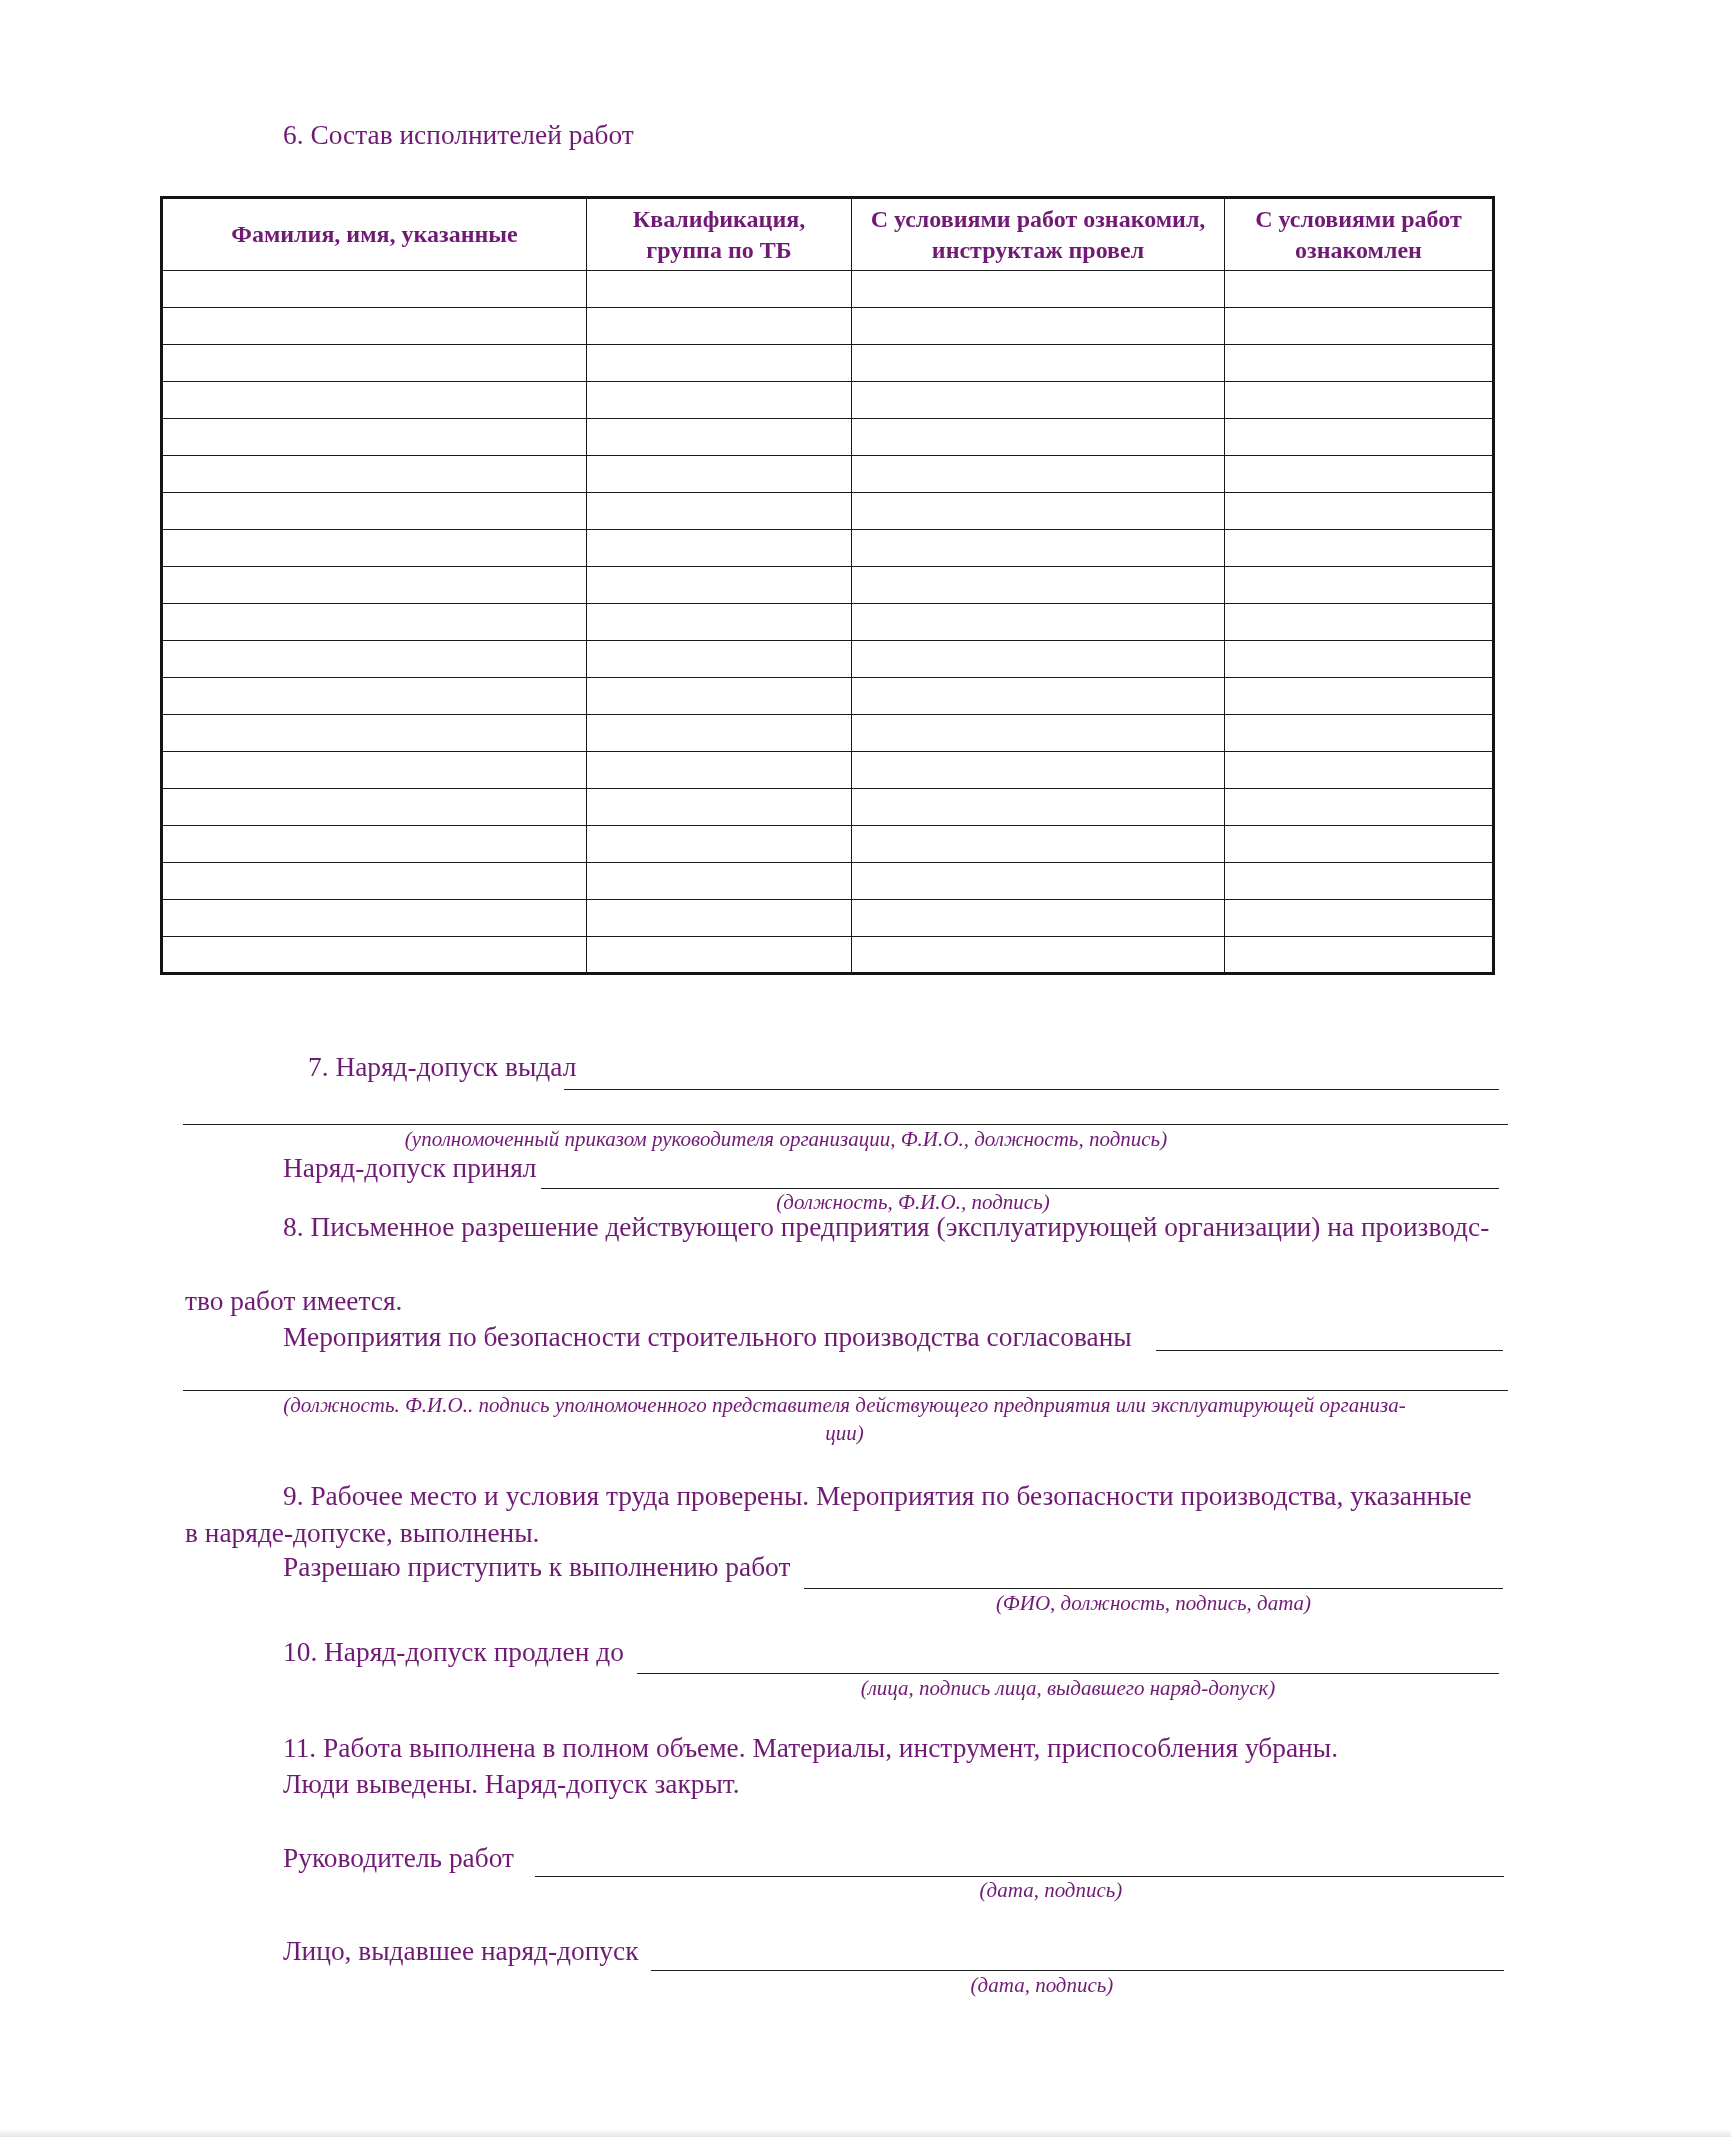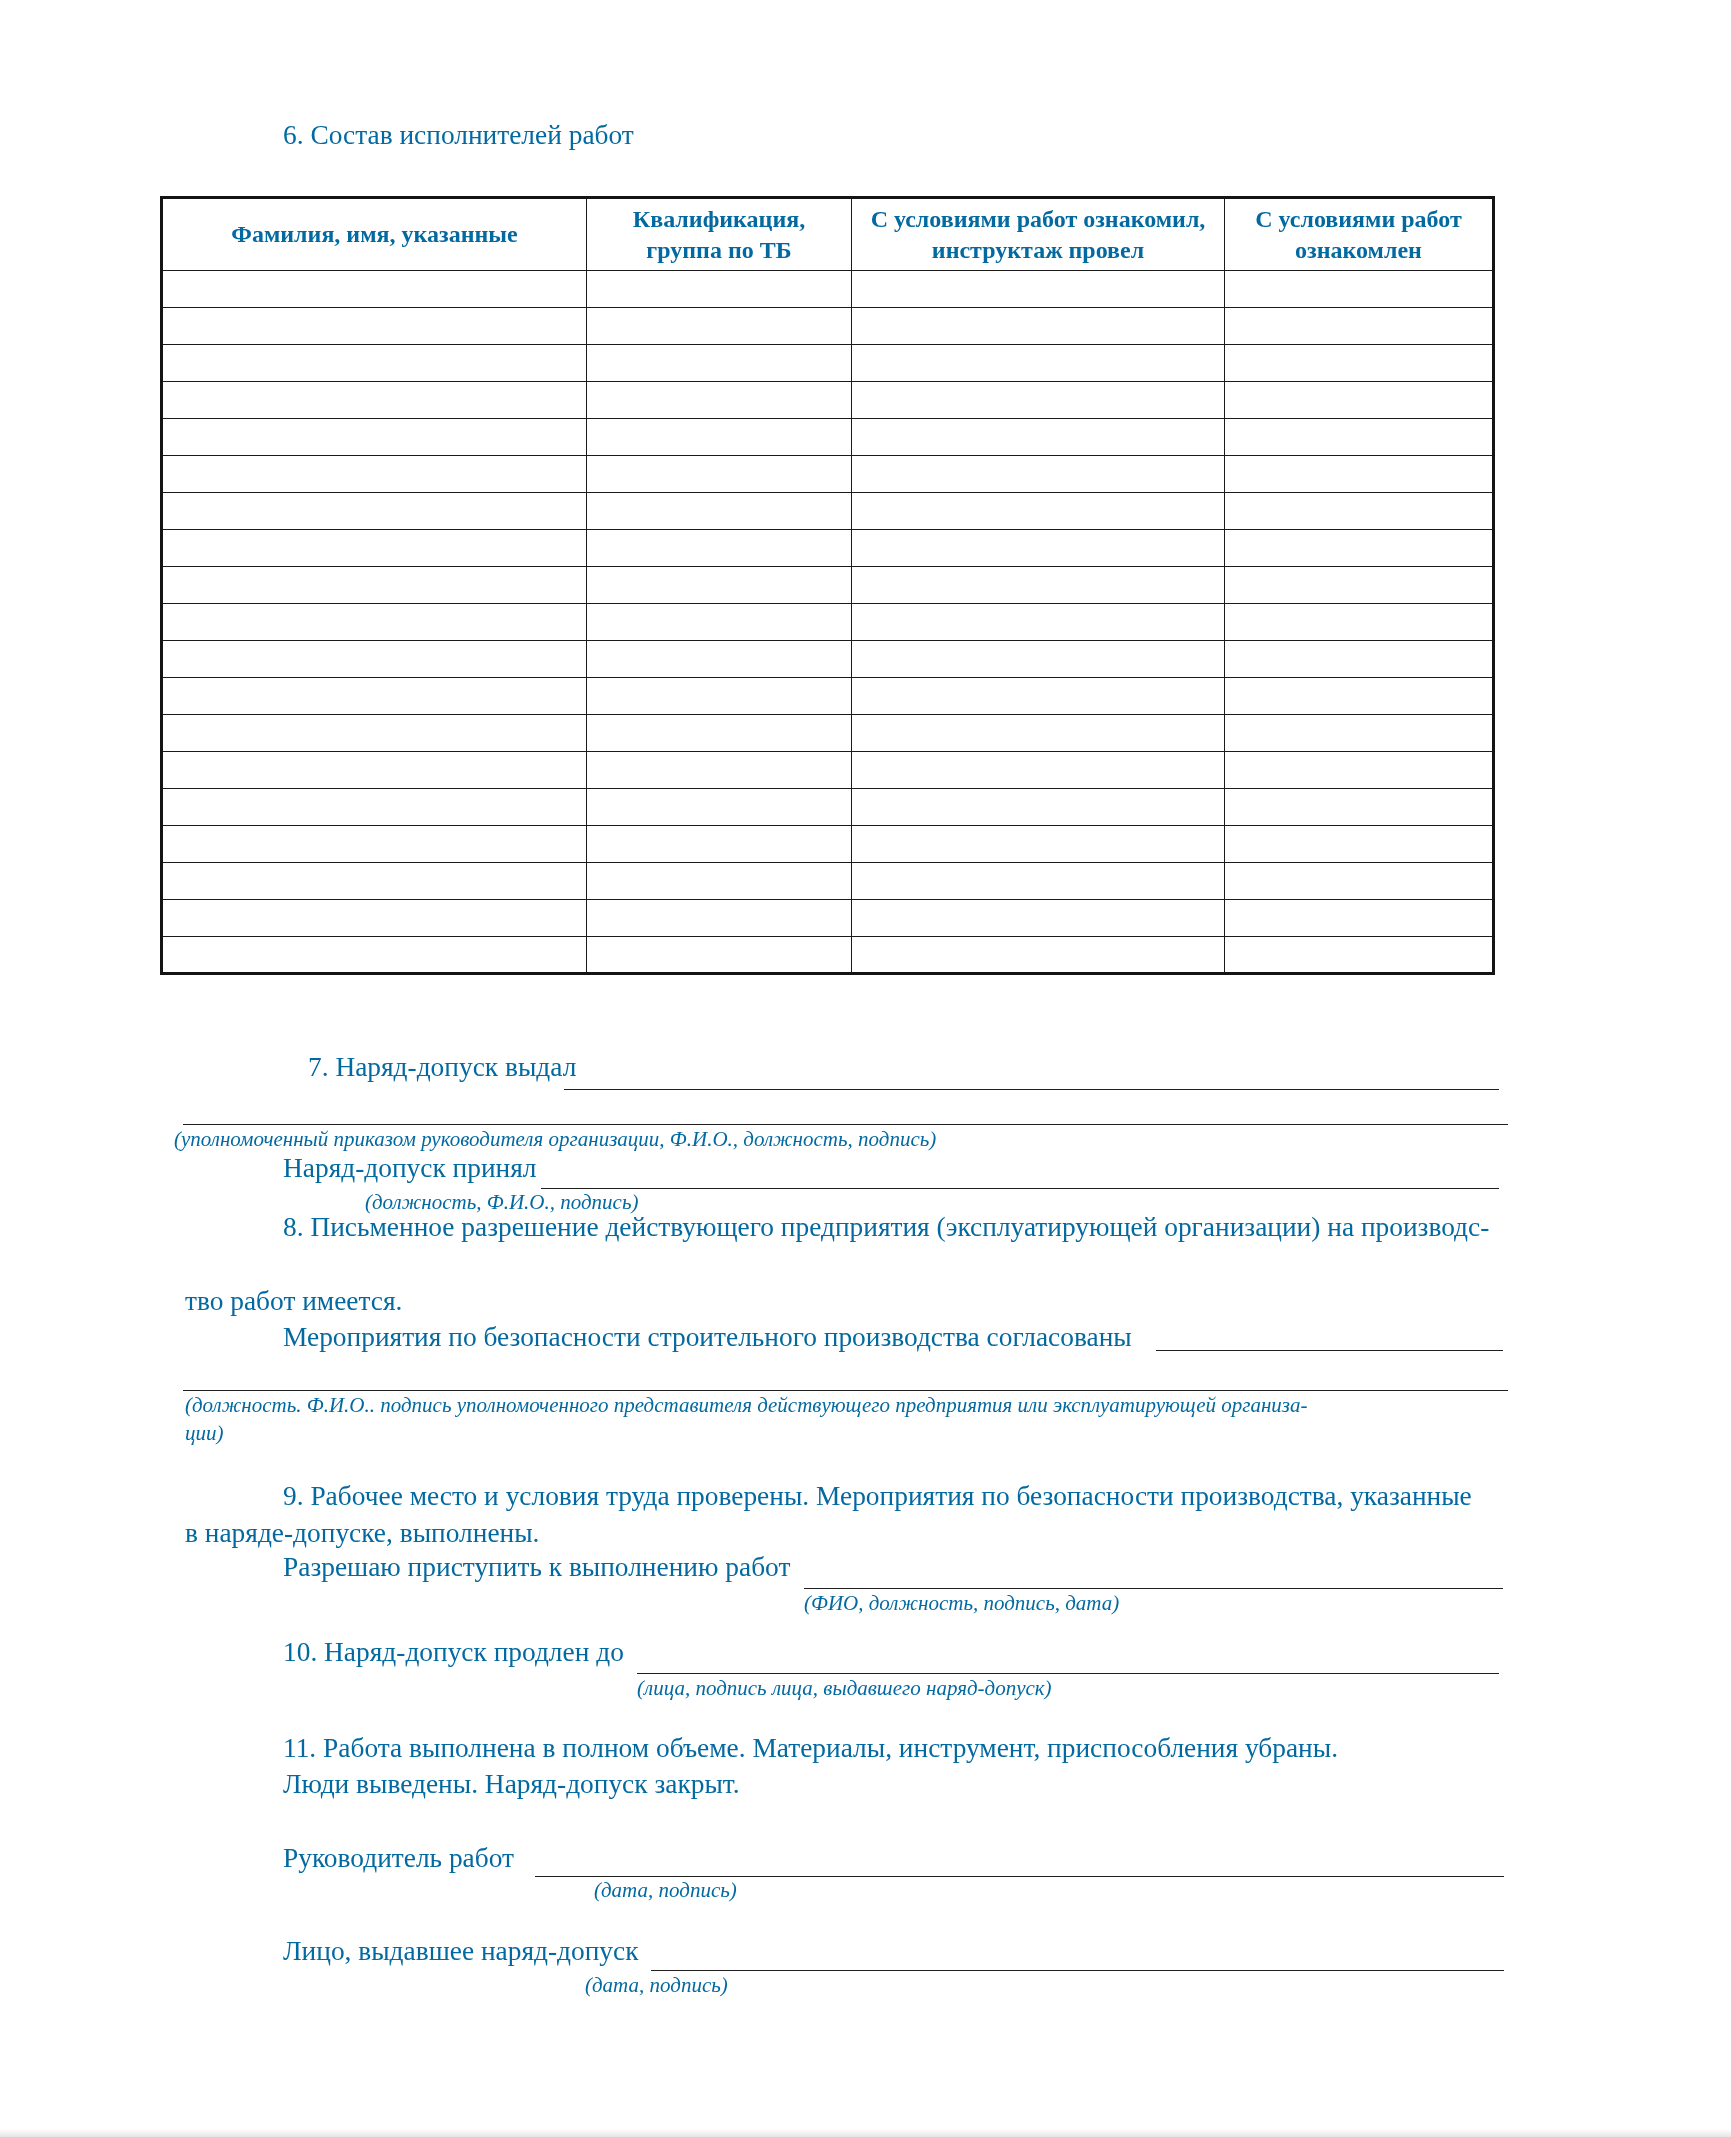--- a/index.html
+++ b/index.html
@@ -1,36 +1,36 @@
 <!DOCTYPE html>
 <html style="font-size:14.6px"><head>
 <meta charset="utf-8">
 <style>
   * { margin:0; padding:0; box-sizing:border-box; }
   html,body { background:#ffffff; }
   .page {
     position:relative;
     width:1732px; height:2137px;
     background:#ffffff;
-    color:#0369a1;
+    color:#701a75;
     font-family:"Liberation Serif", "DejaVu Serif", serif;
     overflow:hidden;
   }
   .t {
     position:absolute;
     font-size:27.4px; line-height:27.4px;
     white-space:nowrap;
   }
   .cap {
     position:absolute;
     font-size:21px; line-height:21px;
     font-style:italic;
     white-space:nowrap;
   }
-  .cap.c { text-align:left; }
+  .cap.c { text-align:center; }
   .ul {
     position:absolute; height:0;
     border-top:1.8px solid #1f1f1f;
   }
   table.ptable {
     position:absolute; left:160px; top:196px;
     width:1331px;
     border-collapse:collapse;
     table-layout:fixed;
     border:3.7px solid #141414;

